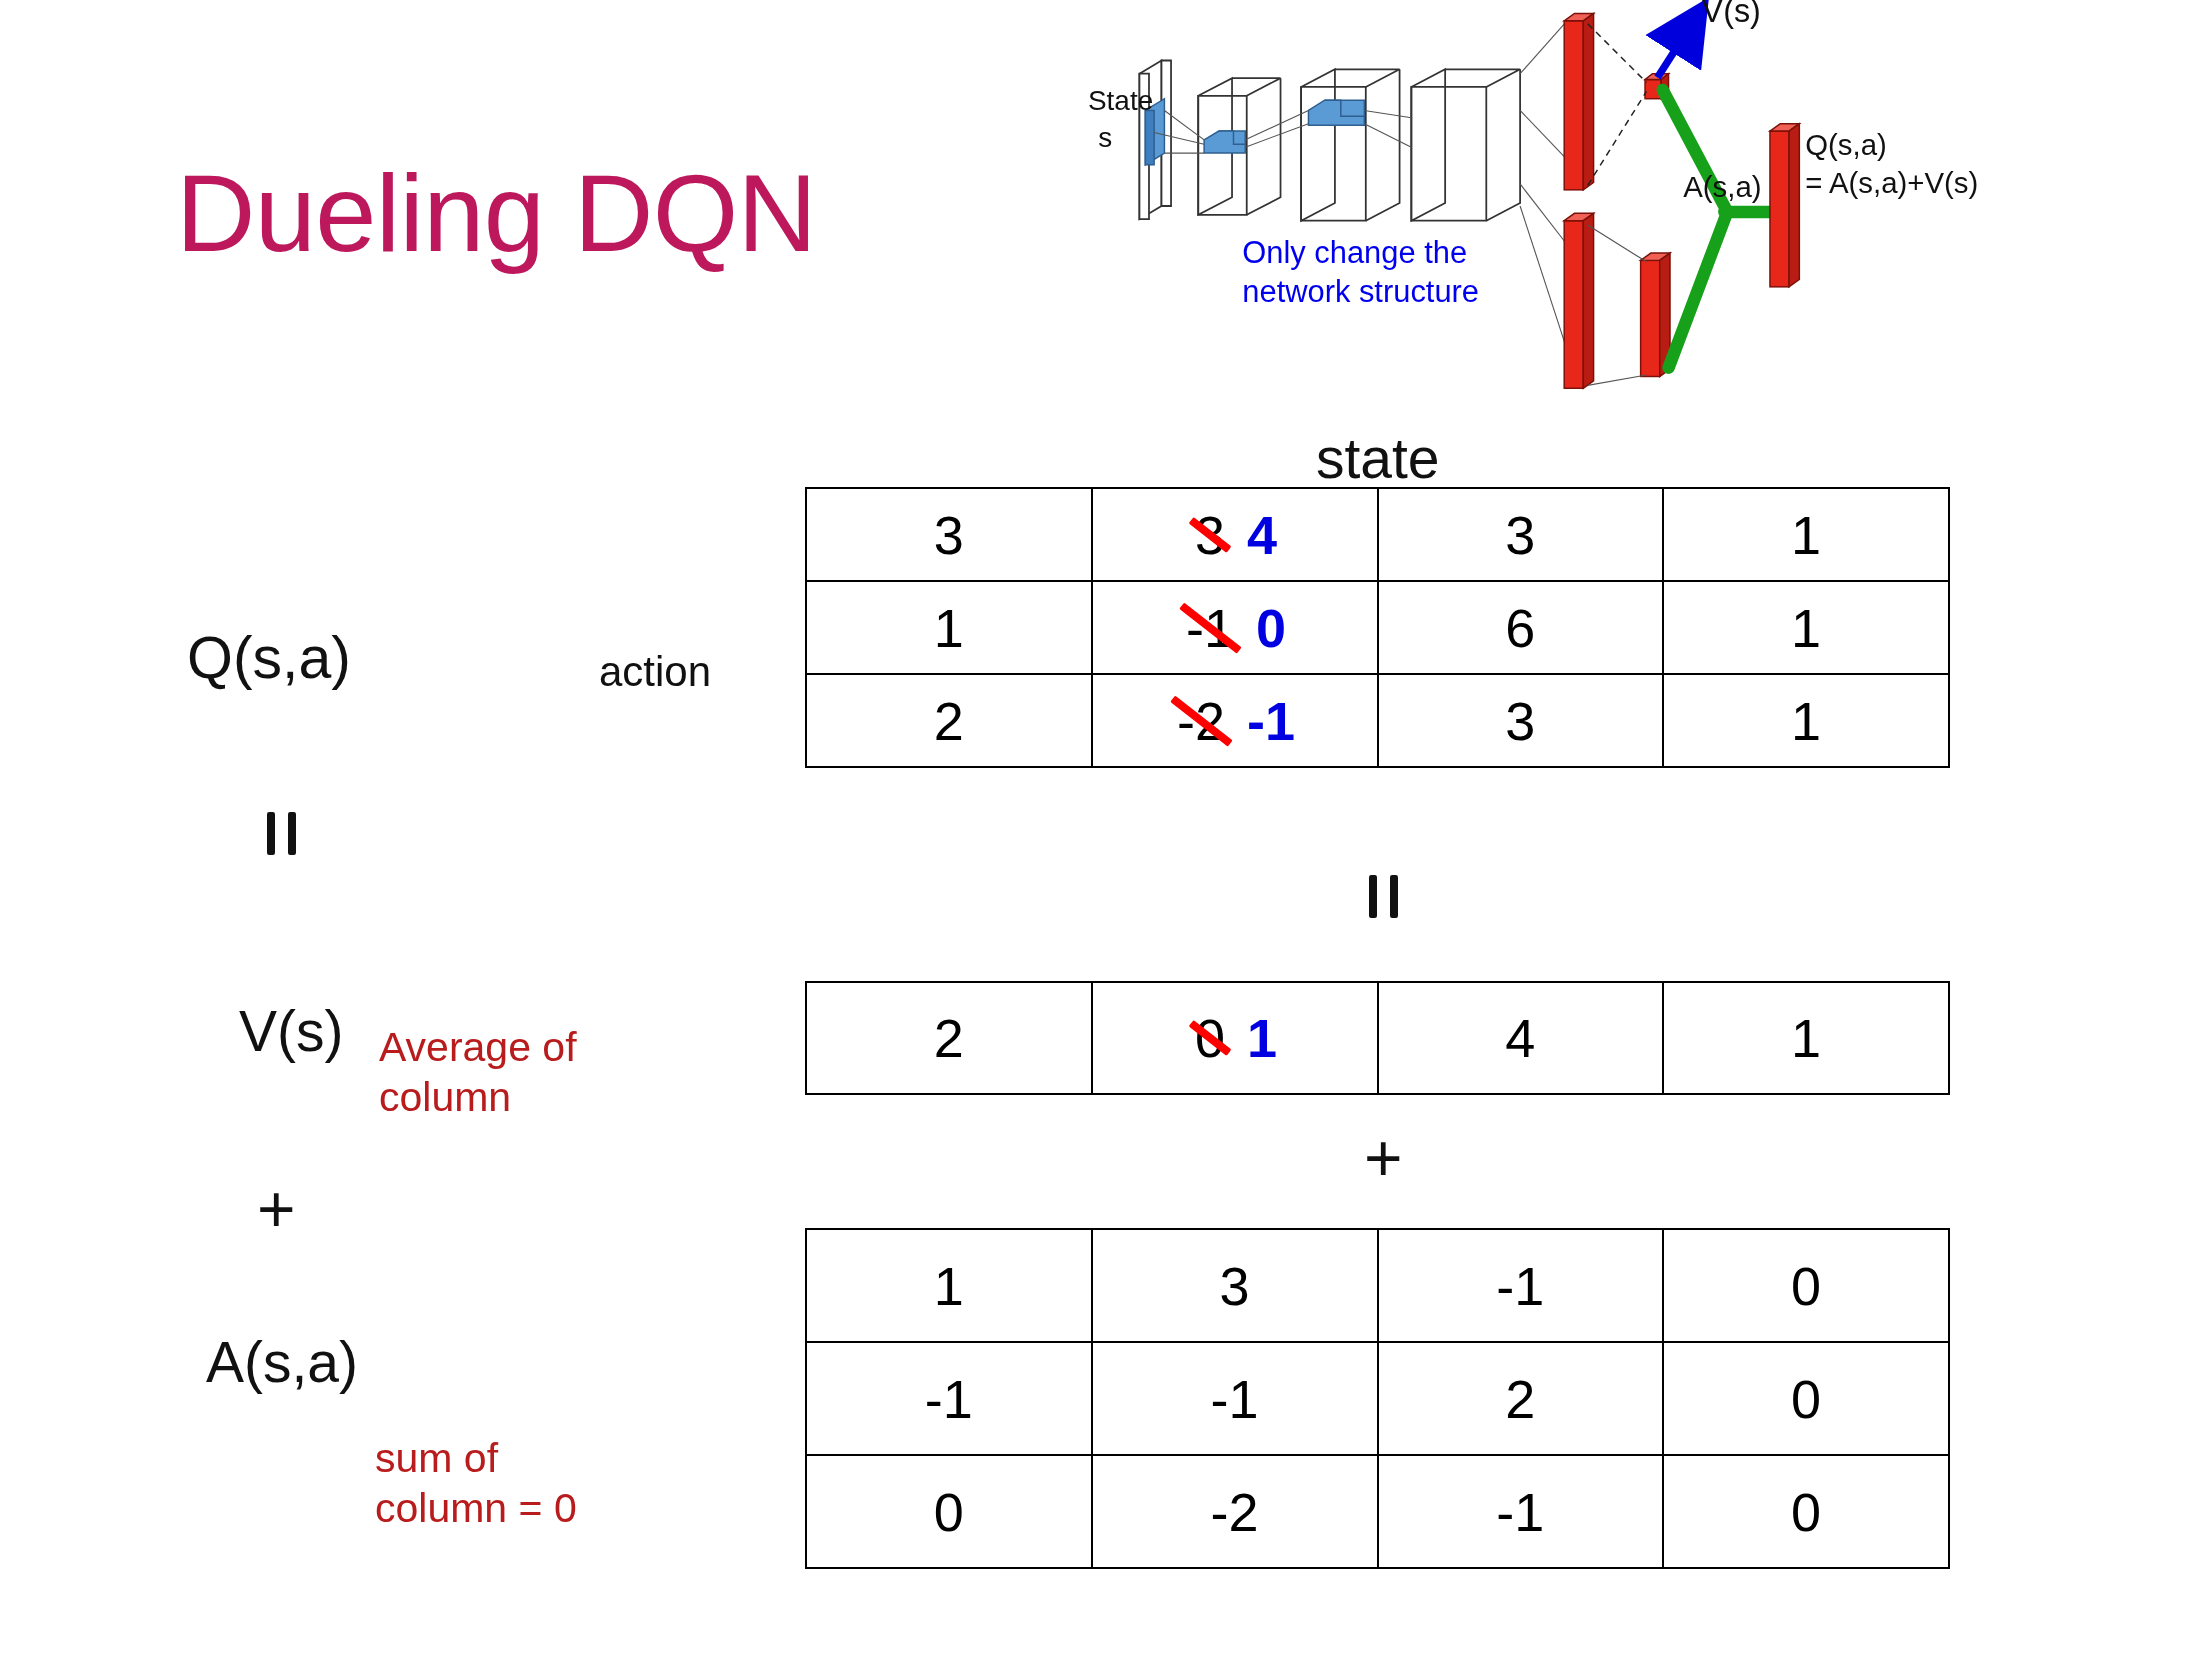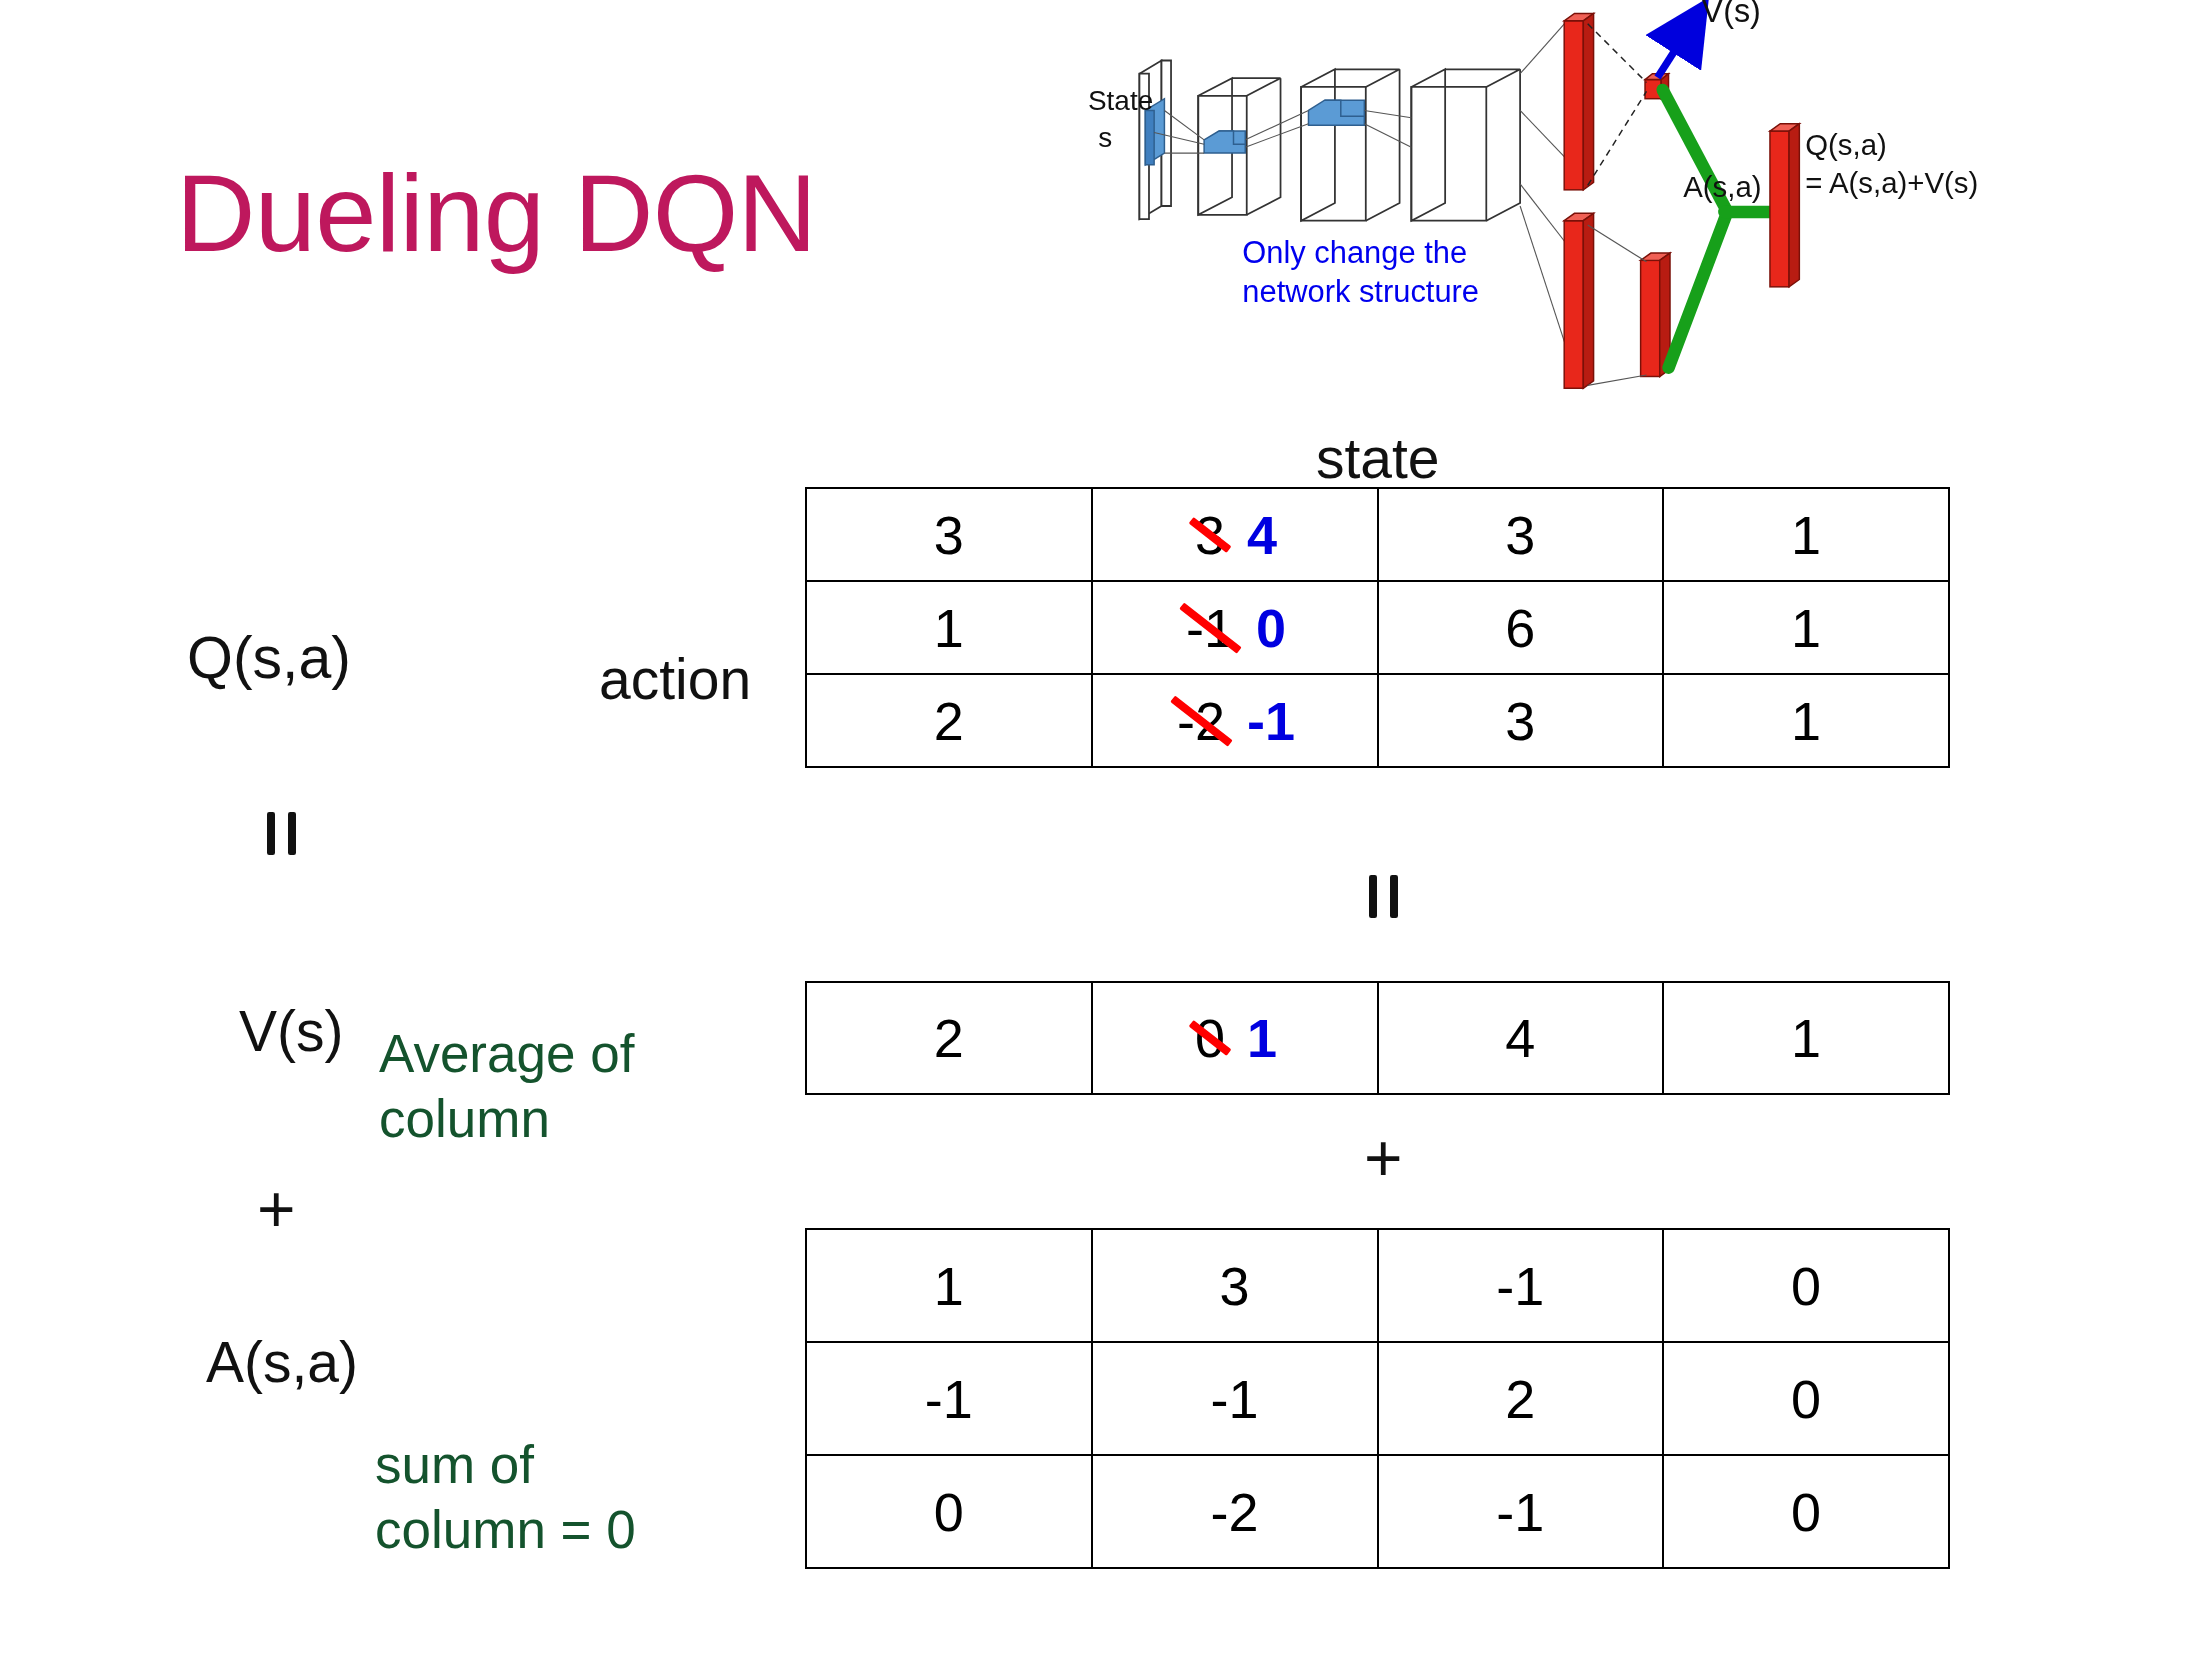--- a/index.html
+++ b/index.html
@@ -44,37 +44,37 @@
   #q-table{left:805px;top:487px;width:1145px;}
   #q-table td{height:91px;}
   #v-table{left:805px;top:981px;width:1145px;}
   #v-table td{height:110px;}
   #a-table{left:805px;top:1228px;width:1145px;}
   #a-table td{height:111px;}
 
   
   .lbl{position:absolute;white-space:nowrap;line-height:1;color:#111;}
   #state-label{left:1316px;top:430px;font-size:57px;}
-  #action-label{left:599px;top:651px;font-size:57px;}
+  #action-label{left:599px;top:651px;font-size:42px;}
   #q-label{left:187px;top:629px;font-size:59px;}
   #v-label{left:239px;top:1003px;font-size:57px;}
   #a-label{left:206px;top:1334px;font-size:57px;}
 
   
   .eqrot{position:absolute;display:inline-block;}
   .eqrot i{display:inline-block;width:8px;height:43px;background:#111;border-radius:2.2px;}
   .eqrot i+i{margin-left:12.5px;}
   #eq-left{left:267px;top:812px;}
   #eq-mid{left:1369px;top:875px;}
 
   .plus{position:absolute;font-size:66px;line-height:1;color:#111;font-weight:400;}
   #plus-left{left:257px;top:1176px;}
   #plus-mid{left:1364px;top:1125px;}
 
-  .note{position:absolute;color:#14532d;font-size:53px;line-height:1.22;white-space:pre-line;}
+  .note{position:absolute;color:#b91c1c;font-size:41px;line-height:1.22;white-space:pre-line;}
   #note-avg{left:379px;top:1022px;}
   #note-sum{left:375px;top:1433px;}
 </style>
 </head>
 <body>
 
 <div id="slide-title">Dueling DQN</div>
 
 <div id="net-diagram">
   <svg viewBox="0 0 1520 560" xmlns="http://www.w3.org/2000/svg">

